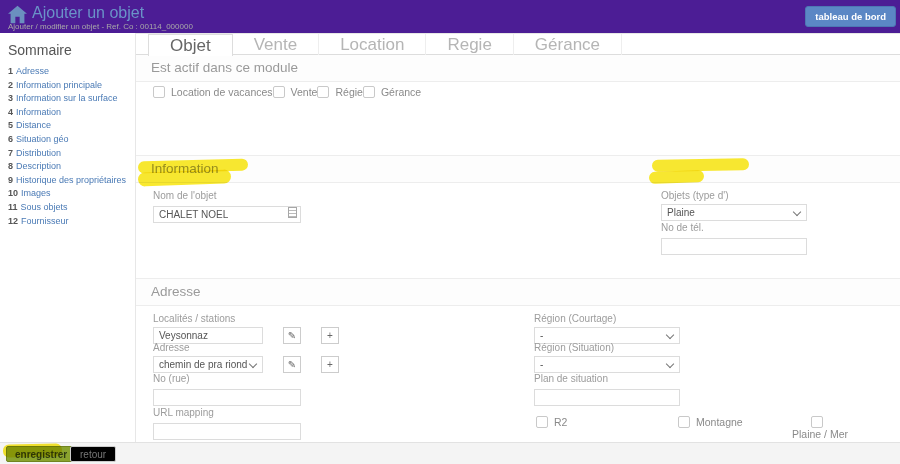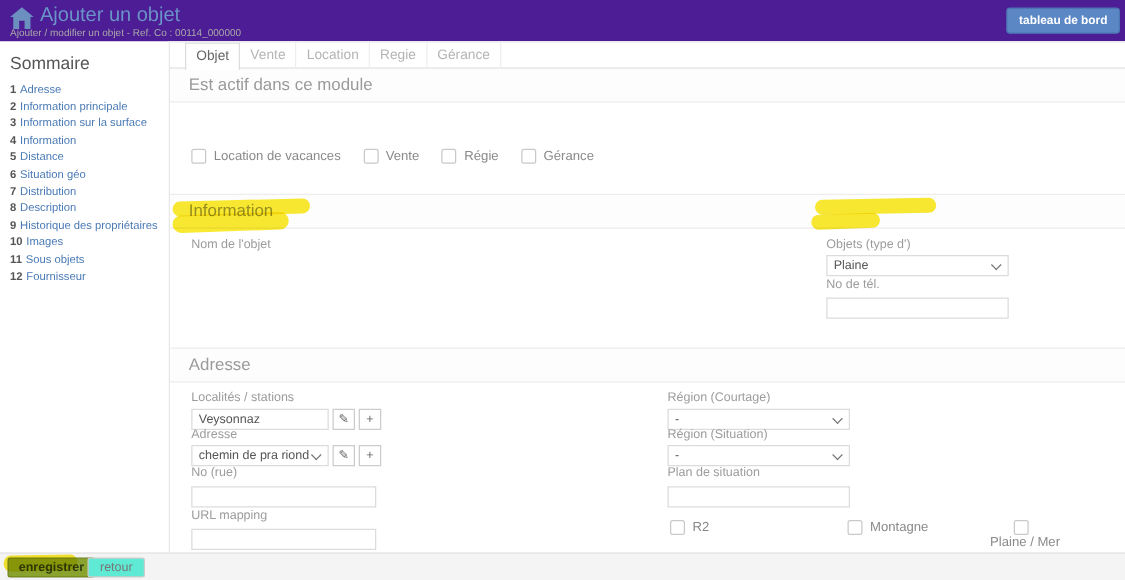--- a/index.html
+++ b/index.html
@@ -20,37 +20,37 @@
   .sb-title { font-size:14px; color:#555; margin-bottom:7px; }
   .sb-item { font-size:9px; line-height:13.6px; white-space:nowrap; cursor:pointer; }
   .sb-num { color:#555; font-weight:bold; margin-right:3px; }
   .sb-link { color:#4a7ab5; }
 
   
   .panel { position:absolute; left:135px; top:33px; right:0; bottom:22px; background:#fff;
            border-top:1px solid #e7e7e7; border-left:1px solid #e7e7e7; }
 
   .tabbar { height:21px; border-bottom:1px solid #ddd; display:flex; padding-left:12px; }
-  .tab { font-size:11px; color:#b5b5b5; padding:0 8px; line-height:21px; height:21px;
+  .tab { font-size:17px; color:#b5b5b5; padding:0 21px; line-height:21px; height:21px;
          border-right:1px solid #eee; cursor:pointer; }
   .tab:first-child { border-left:1px solid #eee; }
   .tab.active { color:#666; background:#fff; border:1px solid #ddd; border-bottom:none;
                 height:22px; margin-bottom:-1px; }
 
   .sec-title { font-size:13.5px; color:#9a9a9a; padding:5px 15px 6px; background:#fdfdfd;
                border-bottom:1px solid #ededed; }
   .sec-title.topline { border-top:1px solid #ededed; }
 
   .sec-content { position:relative; }
   .fld { position:absolute; }
   .flabel { font-size:10px; color:#9c9c9c; margin-bottom:3px; white-space:nowrap; }
   .inp { width:148px; height:17px; border:1px solid #dcdcdc; font-family:"Liberation Sans",sans-serif;
          font-size:10px; color:#555; padding:1px 5px; background:#fff; outline:none; }
   .inp.short { width:110px; }
-  .ctl-row { display:flex; align-items:flex-end; }
+  .ctl-row { display:flex; align-items:flex-end;gap:17px; }
   .mini-btn { width:18px; height:17px; border:1px solid #ccc; background:#fff; color:#666;
               font-size:10px; line-height:15px; text-align:center; margin-left:3px; cursor:pointer; }
   .select { width:146px; height:17px; border:1px solid #dcdcdc; position:relative; background:#fff;
             font-size:10px; color:#555; padding:2px 16px 0 5px; cursor:pointer; white-space:nowrap; overflow:hidden; }
   .select.short { width:110px; }
   .chev { position:absolute; right:6px; top:4px; width:6px; height:6px;
           border-right:1.4px solid #777; border-bottom:1.4px solid #777; transform:rotate(45deg); }
   .addon { position:absolute; right:4px; top:3px; width:9px; height:11px; border:1px solid #a7a7a7;
            background:repeating-linear-gradient(#fff 0 2px, #bbb 2px 3px); }
 
@@ -58,21 +58,21 @@
   .cbbox { width:12px; height:12px; border:1px solid #c9c9c9; border-radius:2px; background:#fff;
            display:inline-block; }
   .cblab { font-size:10.5px; color:#8a8a8a; margin-left:6px; white-space:nowrap; }
 
   
   .footer { position:absolute; left:0; bottom:0; width:900px; height:22px; background:#f4f4f4;
             border-top:1px solid #e2e2e2; }
   .save-btn { position:absolute; left:6px; top:3px; height:16px; background:#8aa32e; color:#2f3b12;
               border:1px solid #70841f; font-size:10px; font-weight:bold; padding:0 8px;
               border-radius:2px; cursor:pointer; font-family:"Liberation Sans",sans-serif;text-align:right; }
-  .back-btn { position:absolute; left:70px; top:3px; height:16px; background:#5eead4; color:#777;
+  .back-btn { position:absolute; left:70px; top:3px; height:16px; background:#000000; color:#777;
               border:1px solid #ccc; font-size:10px; padding:0 9px; border-radius:2px;
               cursor:pointer; font-family:"Liberation Sans",sans-serif; }
 
   
   .hl { position:absolute; background:rgba(248,228,2,0.82); mix-blend-mode:multiply;
         border-radius:6px; pointer-events:none; z-index:40; }
 </style>
 </head>
 <body>
 
@@ -106,21 +106,21 @@
   <div class="tabbar">
     <div class="tab active">Objet</div>
     <div class="tab">Vente</div>
     <div class="tab">Location</div>
     <div class="tab">Regie</div>
     <div class="tab">Gérance</div>
   </div>
 
   <div class="sec-title">Est actif dans ce module</div>
   <div class="sec-content" style="height:73px;">
-    <div class="fld" style="left:17px; top:37px; display:flex; gap:18px;justify-content:center;">
+    <div class="fld" style="left:17px; top:4px; display:flex; justify-content:center;">
       <label class="cb">
           <span class="cbbox"></span>
           <span class="cblab">Location de vacances</span>
         </label>
       <label class="cb">
           <span class="cbbox"></span>
           <span class="cblab">Vente</span>
         </label>
       <label class="cb">
           <span class="cbbox"></span>
@@ -130,20 +130,24 @@
           <span class="cbbox"></span>
           <span class="cblab">Gérance</span>
         </label>
     </div>
   </div>
 
   <div class="sec-title topline">Information</div>
   <div class="sec-content" style="height:95px;">
     <div class="fld" style="left:17px; top:7px;">
       <div class="flabel">Nom de l'objet</div>
+      <div style="position:relative;">
+        <input class="inp" value="CHALET NOEL" style="">
+        <span class="addon"></span>
+      </div>
     </div>
     <div class="fld" style="left:525px; top:7px;">
       <div class="flabel">Objets (type d')</div>
       <div class="select">
         <span>Plaine</span>
         <span class="chev"></span>
       </div>
     </div>
     <div class="fld" style="left:525px; top:39px;">
       <div class="flabel">No de tél.</div>

